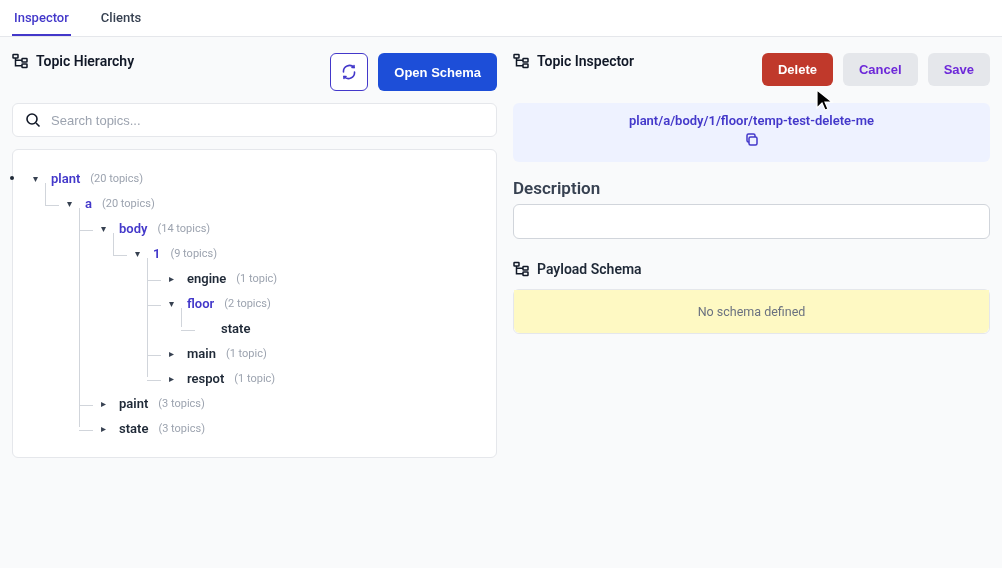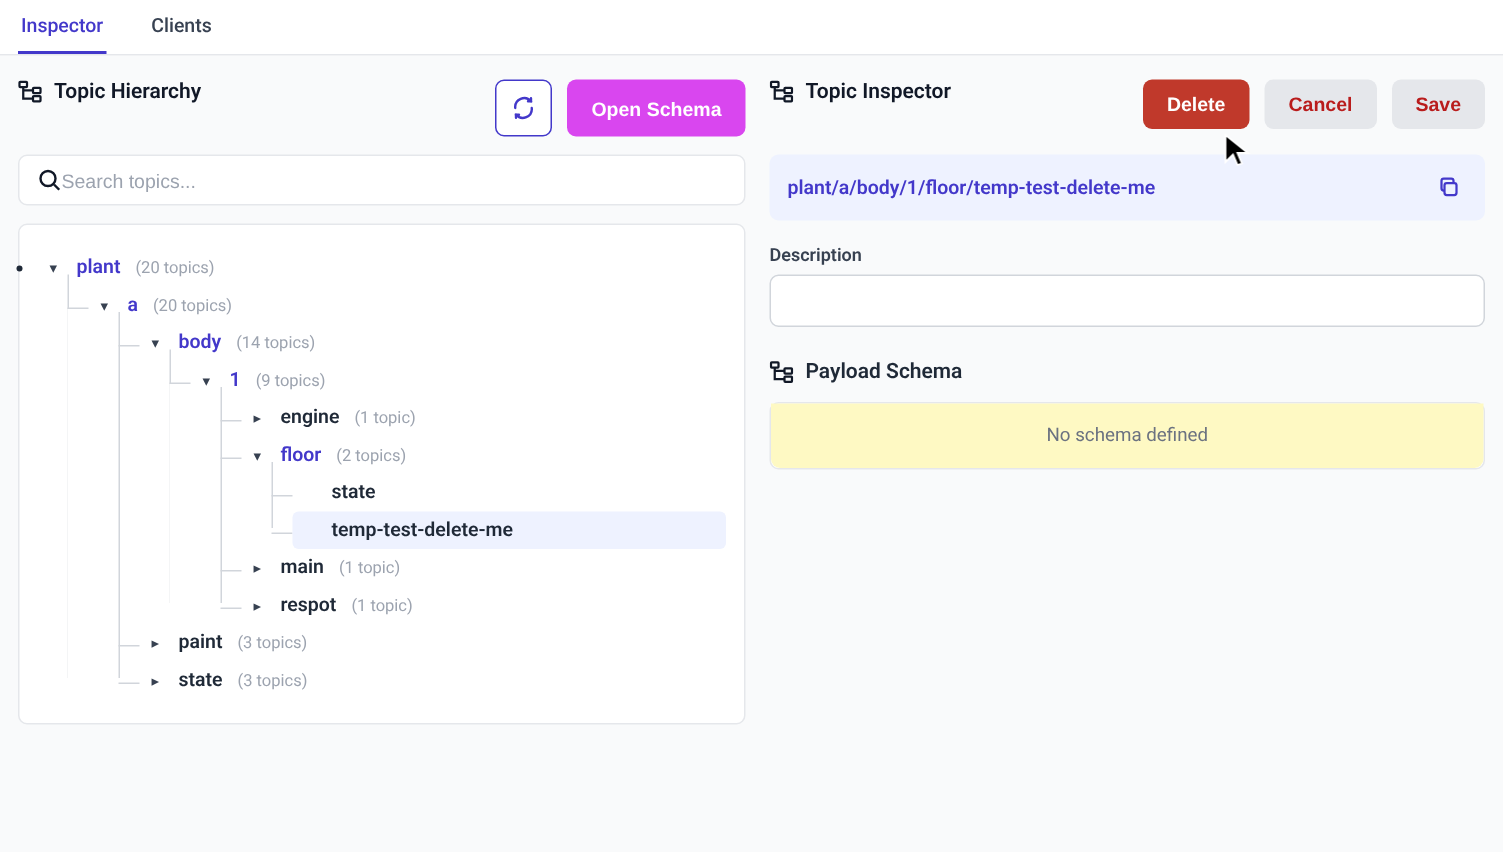--- a/index.html
+++ b/index.html
@@ -67,30 +67,31 @@
     width: 38px;
     height: 38px;
     border: 1.5px solid #4338ca;
     background: #fff;
     color: #4338ca;
     display: flex;
     align-items: center;
     justify-content: center;
     padding: 0;
   }
-  .btn-primary { background: #d946ef; color: #fff; }
+  .btn-primary { background: #1d4ed8; color: #fff; }
   .btn-danger  { background: #c0392b; color: #fff; }
-  .btn-muted   { background: #e5e7eb; color: #b91c1c; }
+  .btn-muted   { background: #e5e7eb; color: #6d28d9; }
   .search-box {
     background: #fff;
     border: 1px solid #e5e7eb;
     border-radius: 6px;
     display: flex;
     align-items: center;
     padding: 8px 12px;
+    gap: 10px;
     margin-bottom: 12px;
   }
   .search-box input {
     border: none;
     outline: none;
     font-size: 13px;
     flex: 1;
     color: #374151;
   }
   .search-box input::placeholder { color: #9ca3af; }
@@ -144,37 +145,38 @@
     background: #fff;
   }
   .topic-path-box {
     background: #eef2ff;
     border-radius: 6px;
     padding: 10px 12px;
     display: flex;
     align-items: center;
     justify-content: space-between;
     margin-bottom: 16px;
+    flex-direction: column;
   }
   .topic-path {
     color: #4338ca;
     font-weight: 600;
     font-size: 13px;
   }
   .copy-btn {
     width: 24px;
     height: 24px;
     border: none;
     background: transparent;
     color: #4338ca;
     cursor: pointer;
     display:flex; align-items:center; justify-content:center;
   }
   .field-label {
-    font-size: 12px;
+    font-size: 17px;
     font-weight: 600;
     color: #374151;
     margin-bottom: 6px;
   }
   .text-input {
     width: 100%;
     border: 1px solid #d1d5db;
     border-radius: 6px;
     padding: 9px 10px;
     font-size: 13px;
@@ -306,26 +308,20 @@
                             <span class="node-label link">floor</span>
                             <span class="node-count">(2 topics)</span>
                           </div>
                           <ul class="children">
                             <li>
                               <div class="node">
                                 <span class="chev"></span>
                                 <span class="node-label">state</span>
                               </div>
                             </li>
-                            <li>
-                              <div class="node selected">
-                                <span class="chev"></span>
-                                <span class="node-label">temp-test-delete-me</span>
-                              </div>
-                            </li>
                           </ul>
                         </li>
                         <li>
                           <div class="node">
                             <span class="chev">▸</span>
                             <span class="node-label">main</span>
                             <span class="node-count">(1 topic)</span>
                           </div>
                         </li>
                         <li>

